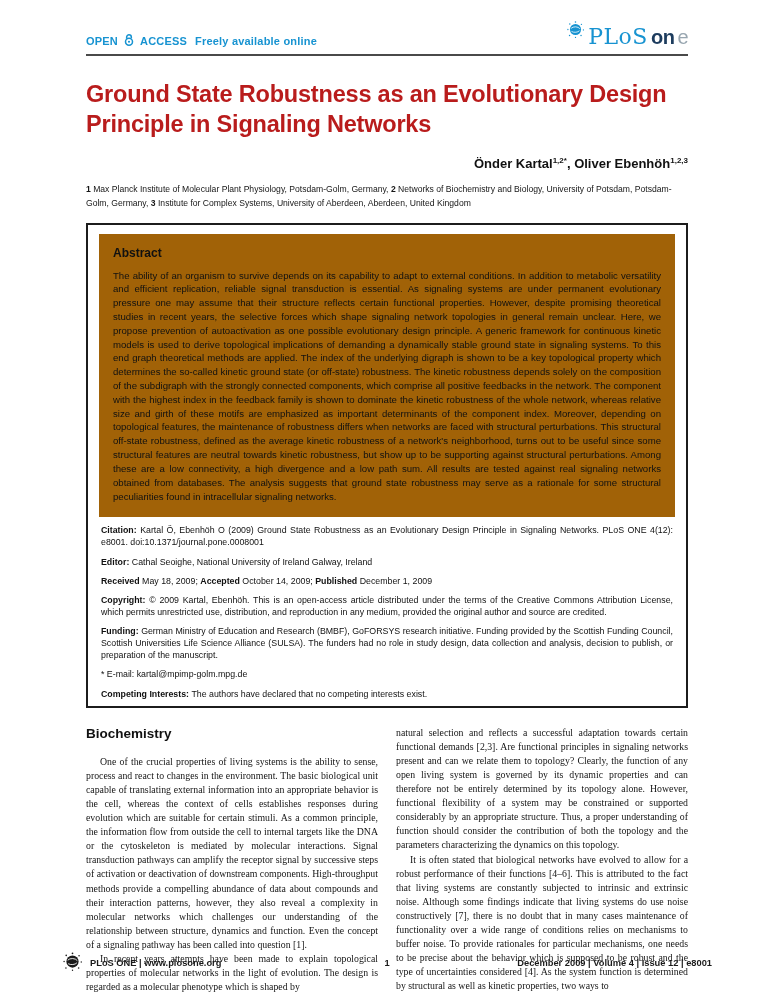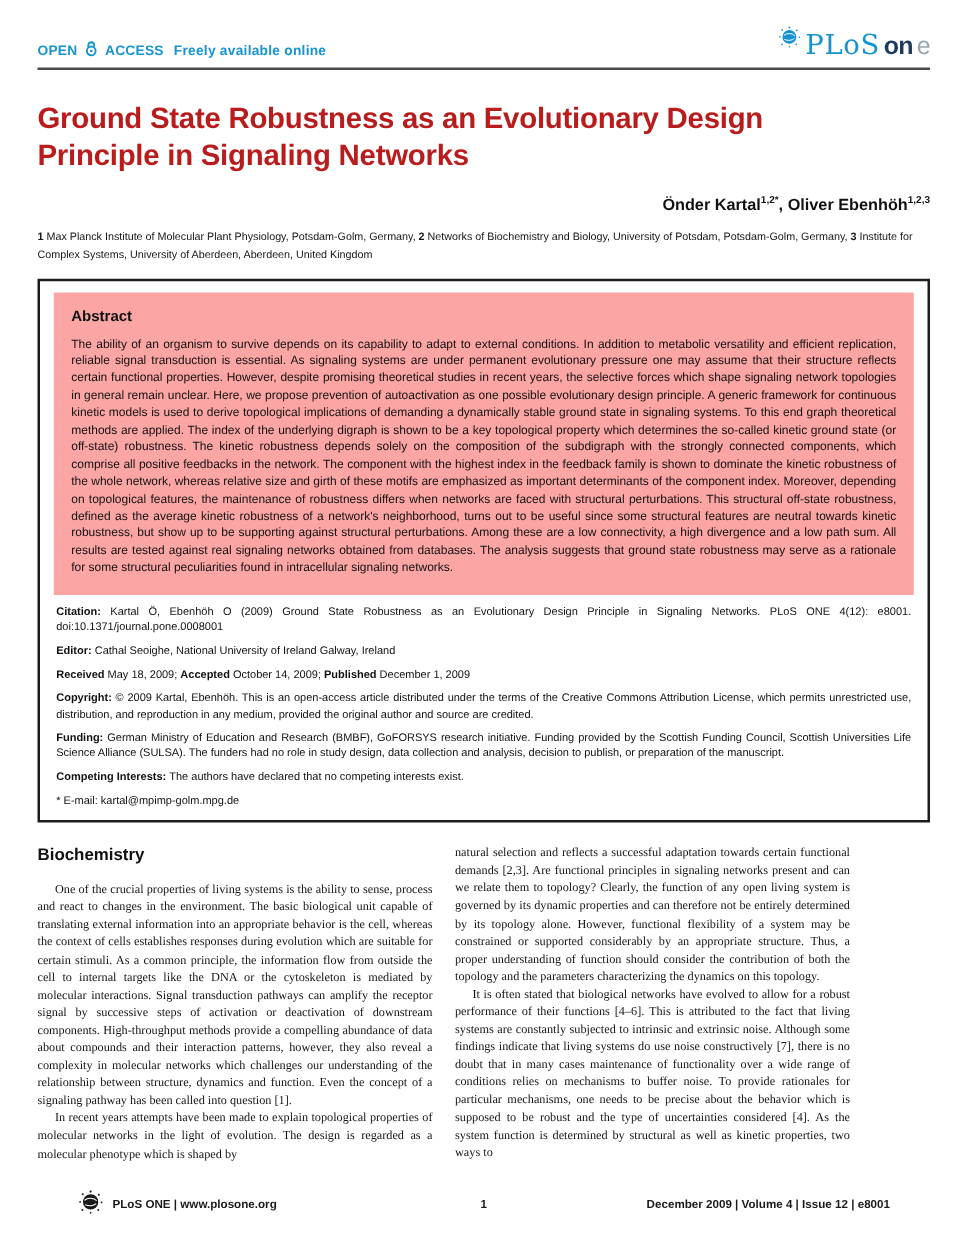--- a/index.html
+++ b/index.html
@@ -6,21 +6,21 @@
   html, body { margin: 0; padding: 0; background: #fff; }
   .page {
     position: relative;
     width: 774px;
     height: 1000px;
     background: #fff;
     font-family: "Liberation Sans", sans-serif;
     color: #111;
     overflow: hidden;
   }
-  .content { padding: 0 30px; }
+  .content { padding: 0 86px; }
 
   
   .masthead {
     display: flex;
     justify-content: space-between;
     align-items: flex-end;
     padding-top: 24px;
   }
   .oa-line {
     display: flex;
@@ -65,21 +65,21 @@
   }
   .affiliations b { font-weight: bold; }
 
   
   .meta-box {
     border: 2px solid #1c1c1c;
     margin-top: 12px;
     padding: 9px 11px 6px;
   }
   .abstract {
-    background: #fca5a5;
+    background: #a16207;
     padding: 10px 14px 14px;
   }
   .abstract .abs-heading { font-size: 12px; font-weight: bold; margin: 2px 0 9px; }
   .abstract .abs-body {
     font-size: 9.6px;
     line-height: 1.44;
     text-align: justify;
     margin: 0;
   }
   .meta-line {
@@ -188,23 +188,23 @@
       <p class="meta-line"><b>Citation: </b><span>Kartal Ö, Ebenhöh O (2009) Ground State Robustness as an Evolutionary Design Principle in Signaling Networks. PLoS ONE 4(12): e8001. doi:10.1371/journal.pone.0008001</span></p>
 
       <p class="meta-line"><b>Editor: </b><span>Cathal Seoighe, National University of Ireland Galway, Ireland</span></p>
 
       <p class="meta-line"><b>Received </b><span>May 18, 2009; </span><b>Accepted </b><span>October 14, 2009; </span><b>Published </b><span>December 1, 2009</span></p>
 
       <p class="meta-line"><b>Copyright: </b><span>© 2009 Kartal, Ebenhöh. This is an open-access article distributed under the terms of the Creative Commons Attribution License, which permits unrestricted use, distribution, and reproduction in any medium, provided the original author and source are credited.</span></p>
 
       <p class="meta-line"><b>Funding: </b><span>German Ministry of Education and Research (BMBF), GoFORSYS research initiative. Funding provided by the Scottish Funding Council, Scottish Universities Life Science Alliance (SULSA). The funders had no role in study design, data collection and analysis, decision to publish, or preparation of the manuscript.</span></p>
 
+      <p class="meta-line email"><span>* E-mail: </span><span>kartal@mpimp-golm.mpg.de</span></p>
+
       <p class="meta-line"><b>Competing Interests: </b><span>The authors have declared that no competing interests exist.</span></p>
-
-      <p class="meta-line email"><span>* E-mail: </span><span>kartal@mpimp-golm.mpg.de</span></p>
     </div>
 
     <div class="columns">
       <div class="col serif">
         <h2 class="intro-heading">Biochemistry</h2>
         <p class="indent">One of the crucial properties of living systems is the ability to sense, process and react to changes in the environment. The basic biological unit capable of translating external information into an appropriate behavior is the cell, whereas the context of cells establishes responses during evolution which are suitable for certain stimuli. As a common principle, the information flow from outside the cell to internal targets like the DNA or the cytoskeleton is mediated by molecular interactions. Signal transduction pathways can amplify the receptor signal by successive steps of activation or deactivation of downstream components. High-throughput methods provide a compelling abundance of data about compounds and their interaction patterns, however, they also reveal a complexity in molecular networks which challenges our understanding of the relationship between structure, dynamics and function. Even the concept of a signaling pathway has been called into question [1].</p>
         <p class="indent">In recent years attempts have been made to explain topological properties of molecular networks in the light of evolution. The design is regarded as a molecular phenotype which is shaped by</p>
       </div>
       <div class="col serif">
         <p>natural selection and reflects a successful adaptation towards certain functional demands [2,3]. Are functional principles in signaling networks present and can we relate them to topology? Clearly, the function of any open living system is governed by its dynamic properties and can therefore not be entirely determined by its topology alone. However, functional flexibility of a system may be constrained or supported considerably by an appropriate structure. Thus, a proper understanding of function should consider the contribution of both the topology and the parameters characterizing the dynamics on this topology.</p>

